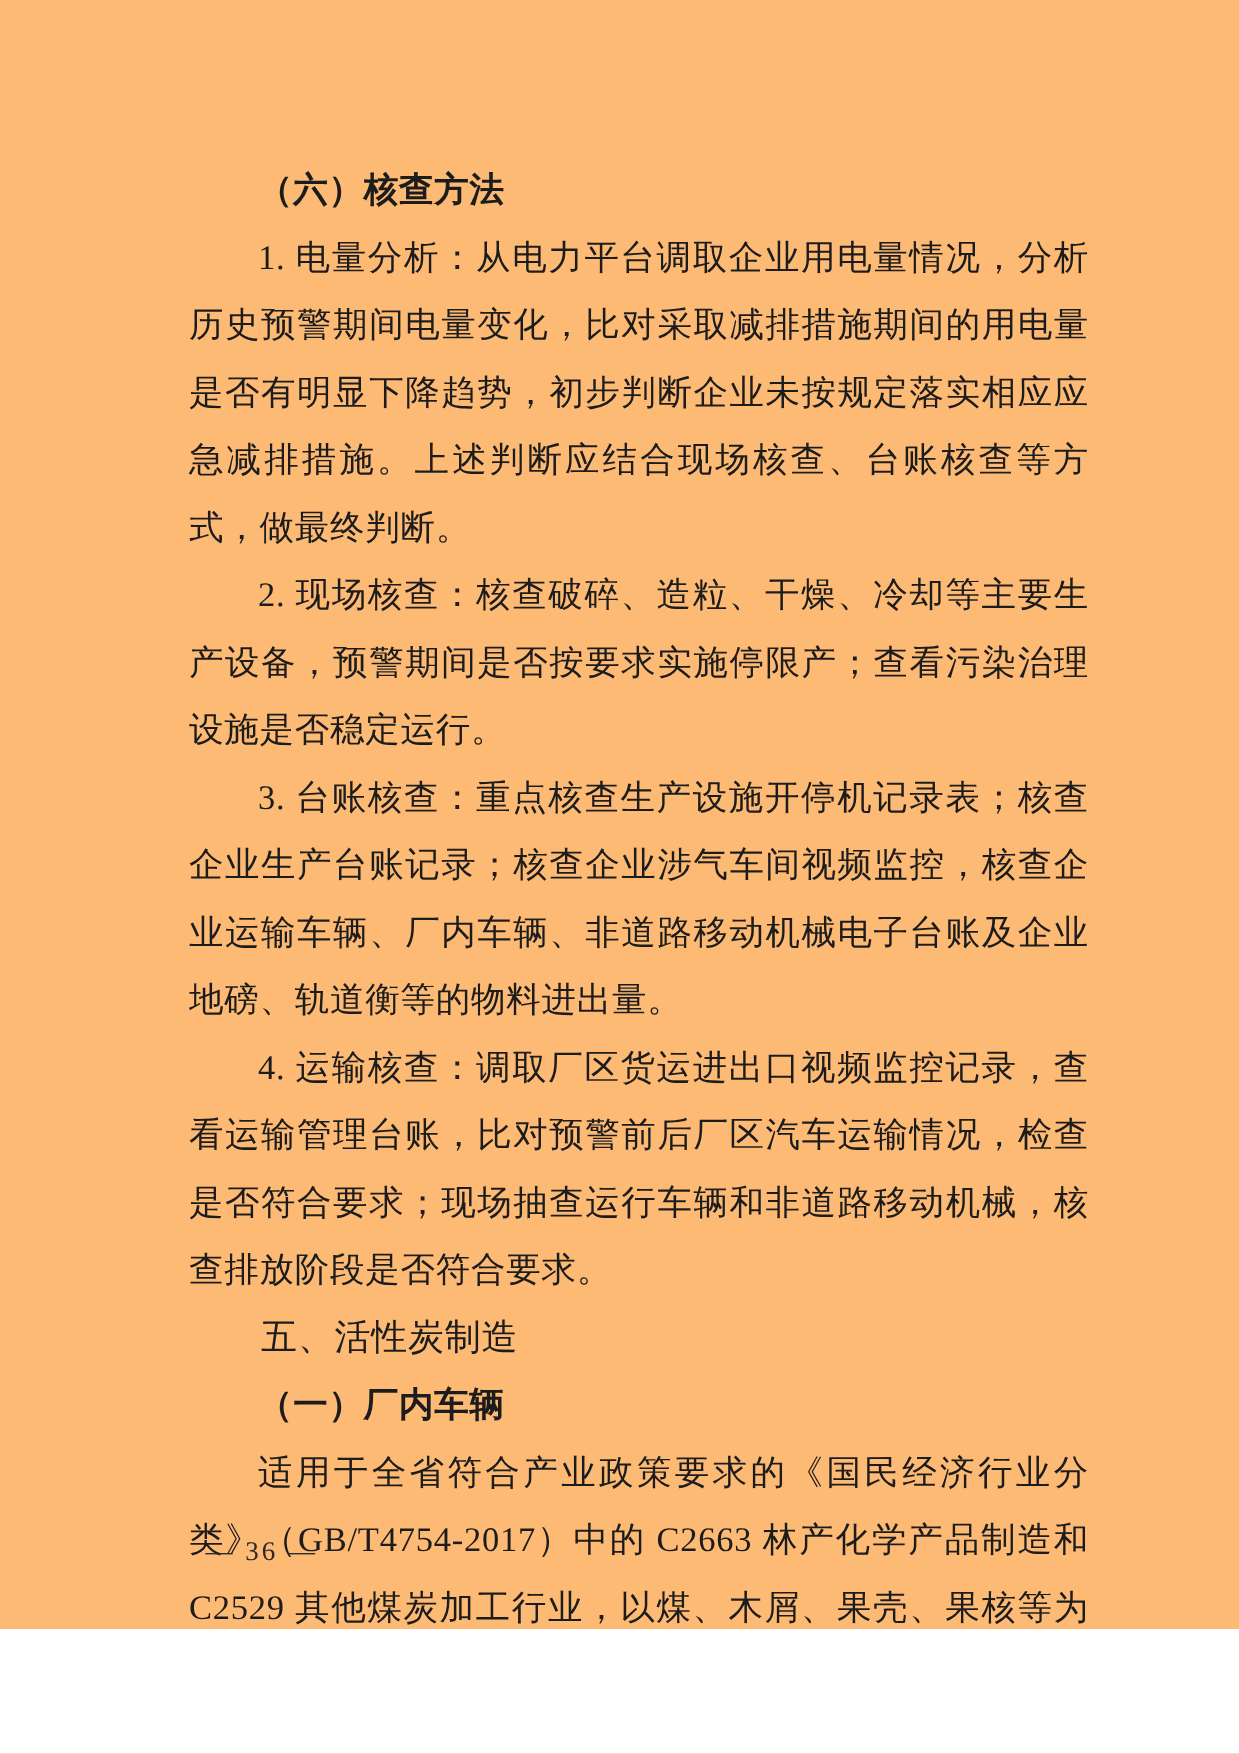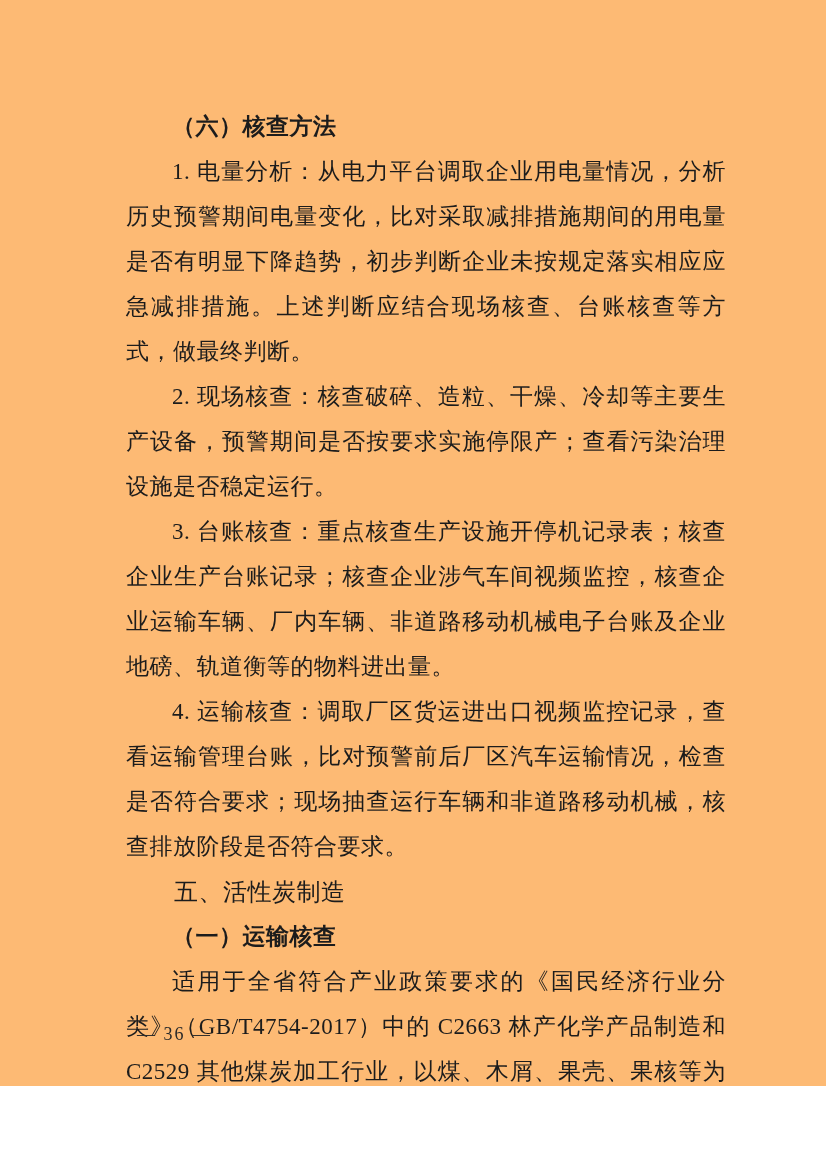--- a/index.html
+++ b/index.html
@@ -62,18 +62,18 @@
 <body>
 
 <div class="page">
   <div class="content">
     <p class="heading-kai">（六）核查方法</p>
     <p class="para">1. 电量分析：从电力平台调取企业用电量情况，分析历史预警期间电量变化，比对采取减排措施期间的用电量是否有明显下降趋势，初步判断企业未按规定落实相应应急减排措施。上述判断应结合现场核查、台账核查等方式，做最终判断。</p>
     <p class="para">2. 现场核查：核查破碎、造粒、干燥、冷却等主要生产设备，预警期间是否按要求实施停限产；查看污染治理设施是否稳定运行。</p>
     <p class="para">3. 台账核查：重点核查生产设施开停机记录表；核查企业生产台账记录；核查企业涉气车间视频监控，核查企业运输车辆、厂内车辆、非道路移动机械电子台账及企业地磅、轨道衡等的物料进出量。</p>
     <p class="para">4. 运输核查：调取厂区货运进出口视频监控记录，查看运输管理台账，比对预警前后厂区汽车运输情况，检查是否符合要求；现场抽查运行车辆和非道路移动机械，核查排放阶段是否符合要求。</p>
     <p class="heading-hei">五、活性炭制造</p>
-    <p class="heading-kai">（一）运输核查</p>
+    <p class="heading-kai">（一）厂内车辆</p>
     <p class="para">适用于全省符合产业政策要求的《国民经济行业分类》（GB/T4754-2017）中的 C2663 林产化学产品制造和 C2529 其他煤炭加工行业，以煤、木屑、果壳、果核等为原料，经过炭化、活化等工序生产活性炭产品的企业，不包括回收处</p>
   </div>
 
   <div class="footer">— 36 —</div>
 </div>
 
 </body></html>

